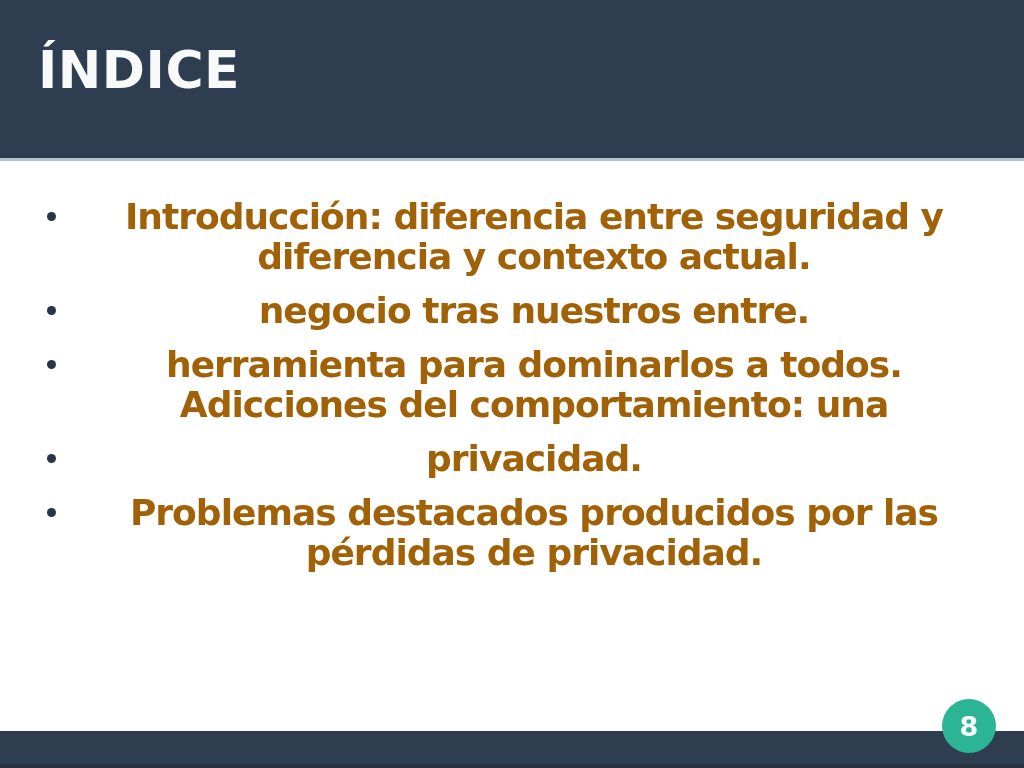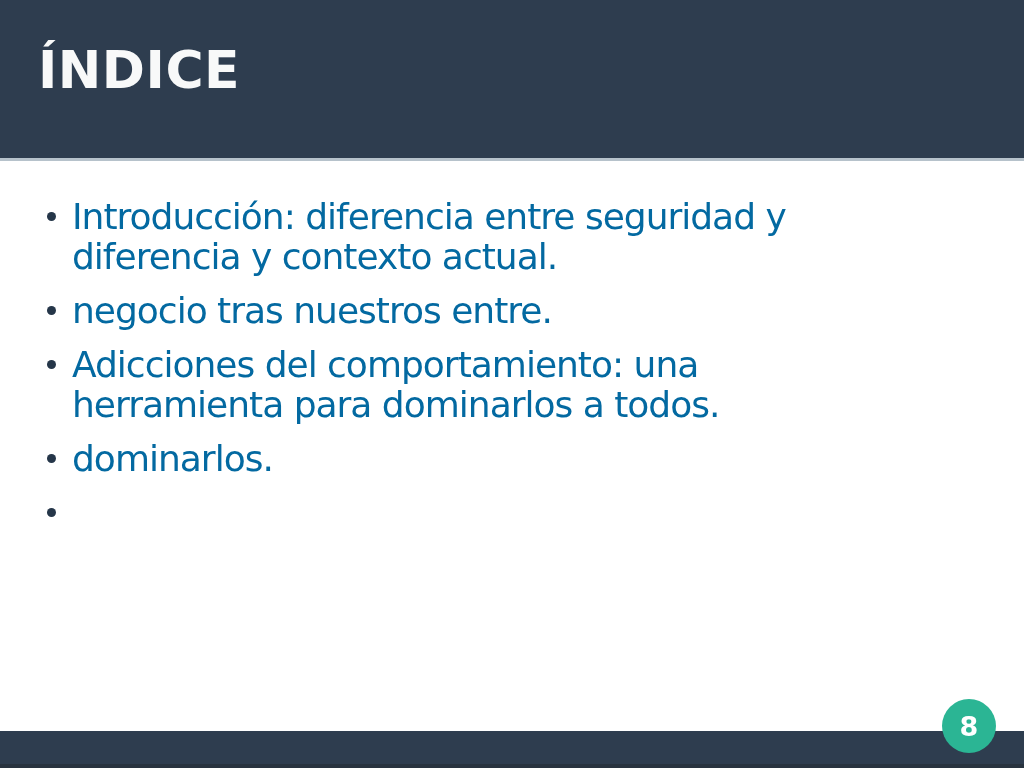--- a/index.html
+++ b/index.html
@@ -9,20 +9,21 @@
     height: 768px;
     background: #ffffff;
     font-family: "DejaVu Sans", sans-serif;
     overflow: hidden;
   }
   .slide {
     position: relative;
     width: 1024px;
     height: 768px;
     background: #ffffff;
+    text-align: center;
   }
   .slide-header {
     position: absolute;
     top: 0;
     left: 0;
     width: 1024px;
     height: 158px;
     background: #2e3d4f;
     border-bottom: 3px solid #b6c2cb;
     box-sizing: content-box;
@@ -46,23 +47,23 @@
     padding: 0;
     list-style: none;
     width: 950px;
   }
   .index-list li {
     position: relative;
     padding-left: 26px;
     margin: 0 0 14px 0;
     font-size: 36px;
     line-height: 40px;
-    font-weight: normal;
+    font-weight: bold;
     letter-spacing: -1px;
-    color: #0369a1;
+    color: #a16207;
   }
   .bullet-dot {
     position: absolute;
     left: 1px;
     top: 15px;
     width: 9px;
     height: 9px;
     border-radius: 50%;
     background: #253649;
   }
@@ -118,29 +119,31 @@
       <span class="bullet-dot"></span>
       <div class="li-line">Introducción: diferencia entre seguridad y</div>
       <div class="li-line">diferencia y contexto actual.</div>
     </li>
     <li>
       <span class="bullet-dot"></span>
       <div class="li-line">negocio tras nuestros entre.</div>
     </li>
     <li>
       <span class="bullet-dot"></span>
+      <div class="li-line">herramienta para dominarlos a todos.</div>
       <div class="li-line">Adicciones del comportamiento: una</div>
-      <div class="li-line">herramienta para dominarlos a todos.</div>
     </li>
     <li>
       <span class="bullet-dot"></span>
-      <div class="li-line">dominarlos.</div>
+      <div class="li-line">privacidad.</div>
     </li>
     <li>
       <span class="bullet-dot"></span>
+      <div class="li-line">Problemas destacados producidos por las</div>
+      <div class="li-line">pérdidas de privacidad.</div>
     </li>
   </ul>
 
   <div class="footer-bar"></div>
 
   <div class="page-badge">
     <span>8</span>
   </div>
 
 </div>

